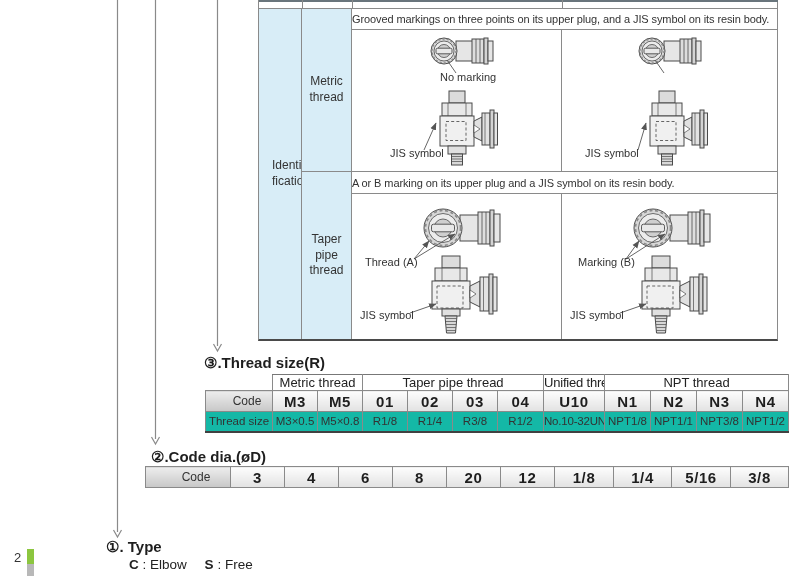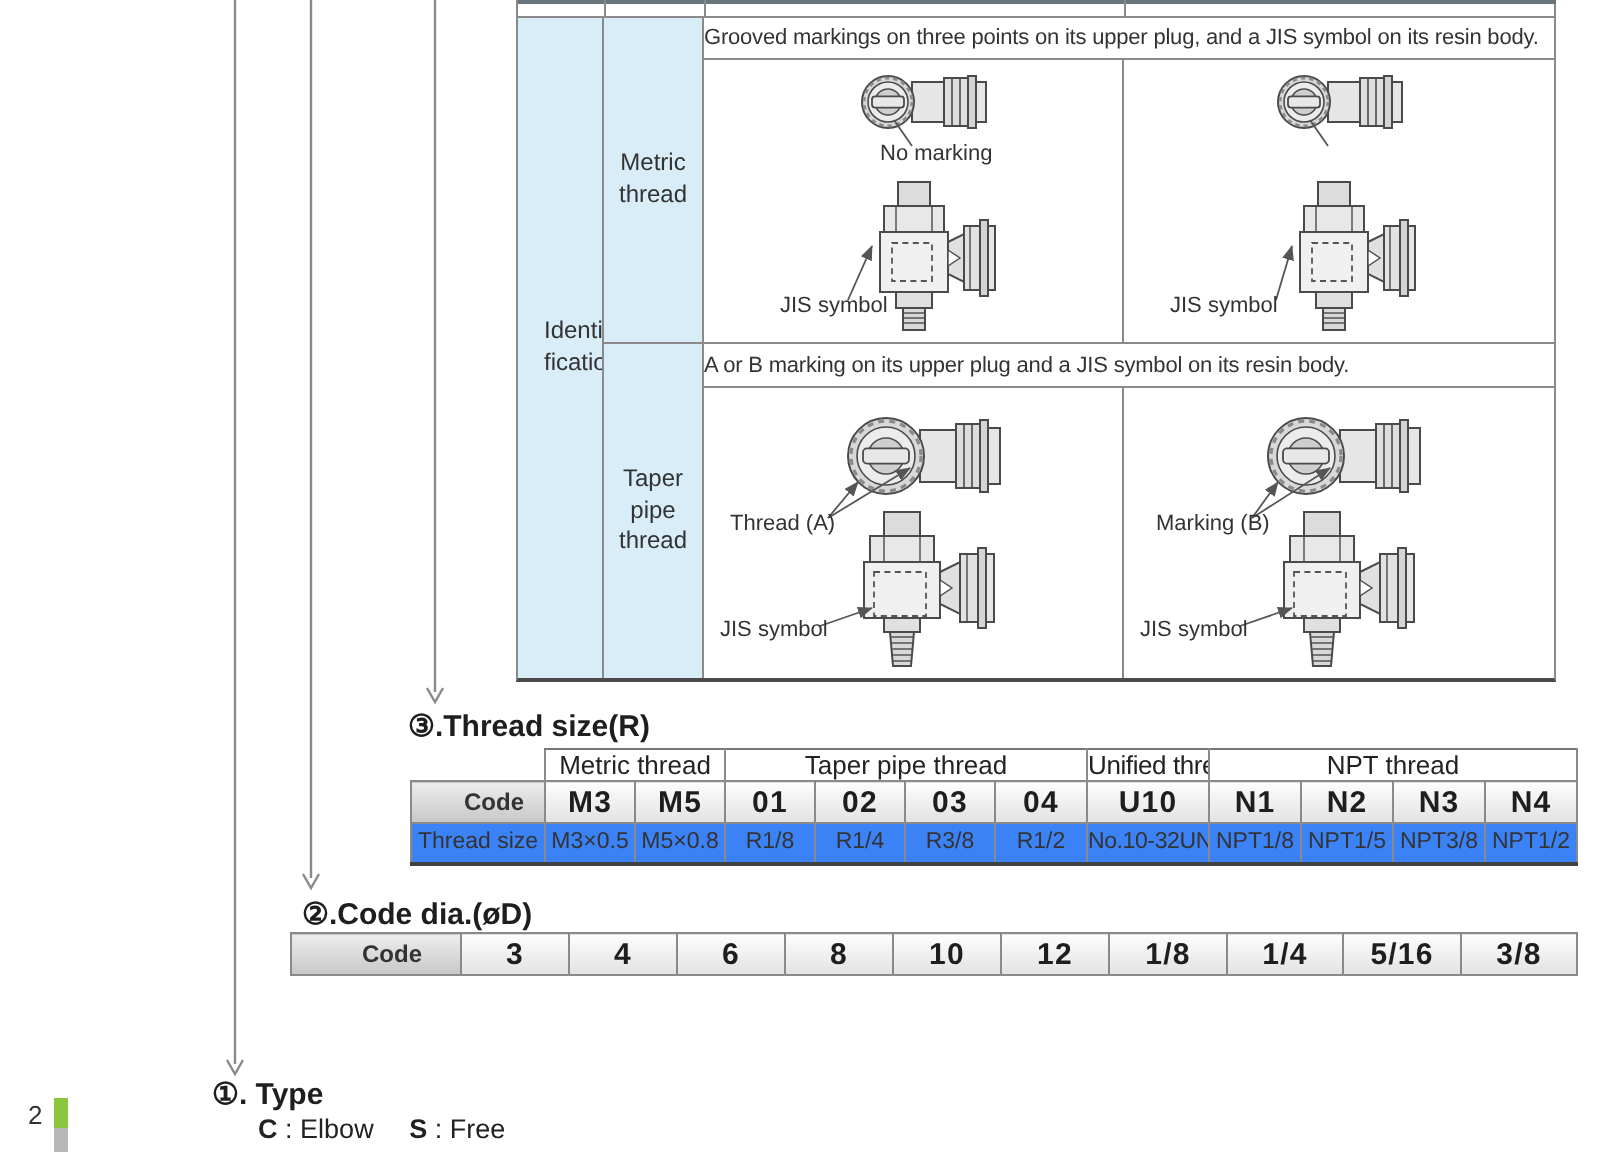--- a/index.html
+++ b/index.html
@@ -43,23 +43,23 @@
 
   
   table.spec { border-collapse:collapse; table-layout:fixed; }
   table.spec td { border:1px solid #8a8a8a; text-align:center; vertical-align:middle;
     white-space:nowrap; overflow:hidden; font-size:11.5px; color:#333; padding:0; }
   table.spec td.corner { border:none; background:none; }
   tr.ghead td { height:15px; font-size:13px; color:#222; }
   tr.ghead td:not(.corner){ border-top:1px solid #777; }
   tr.coderow td { height:21px; font-weight:bold; font-size:15px; letter-spacing:0.6px;
     background:linear-gradient(#fdfdfd,#e2e2e2); color:#1e1e1e; }
-  tr.coderow td.graycell { font-weight:bold; font-size:12px; letter-spacing:0;
+  tr.coderow td.graycell { font-weight:normal; font-size:12px; letter-spacing:0;
     background:linear-gradient(#ededed,#c7c7c7); color:#333;padding-left:16px; }
-  tr.valrow td { height:20px; border-bottom:2px solid #414141; background:#3b82f6; }
+  tr.valrow td { height:20px; border-bottom:2px solid #414141; background:#14b8a6; }
   td.cond { font-size:10px; letter-spacing:-0.2px; }
   td.rowlabel { font-size:11px; }
 
   .sec-title { position:absolute; font-size:15px; font-weight:bold; color:#1e1e1e; white-space:nowrap; }
 
   #type-line { position:absolute; font-size:13.5px; color:#222; white-space:nowrap; }
   #type-line b { font-weight:bold; }
   #type-line .opt2 { margin-left:14px; }
 
   #page-num { position:absolute; left:14px; top:550px; font-size:13px; color:#333; }
@@ -276,21 +276,21 @@
   <tr class="valrow">
     <td class="rowlabel">Thread size</td>
     <td>M3×0.5</td>
     <td>M5×0.8</td>
     <td>R1/8</td>
     <td>R1/4</td>
     <td>R3/8</td>
     <td>R1/2</td>
     <td class="cond">No.10-32UNF</td>
     <td>NPT1/8</td>
-    <td>NPT1/5</td>
+    <td>NPT1/1</td>
     <td>NPT3/8</td>
     <td>NPT1/2</td>
   </tr>
 </tbody>
   </table>
 
 <div class="sec-title" style="left:151px; top:448px">②.Code dia.(øD)</div>
 
 <table class="spec abs" style="left:145px; top:466px; width:643px">
   <colgroup>
@@ -306,21 +306,21 @@
       <col style="width:59px">
       <col style="width:58px">
   </colgroup>
   <tbody>
   <tr class="coderow">
     <td class="graycell">Code</td>
     <td>3</td>
     <td>4</td>
     <td>6</td>
     <td>8</td>
-    <td>10</td>
+    <td>20</td>
     <td>12</td>
     <td>1/8</td>
     <td>1/4</td>
     <td>5/16</td>
     <td>3/8</td>
   </tr>
 </tbody>
   </table>
 
 <div class="sec-title" style="left:106px; top:538px">①. Type</div>

